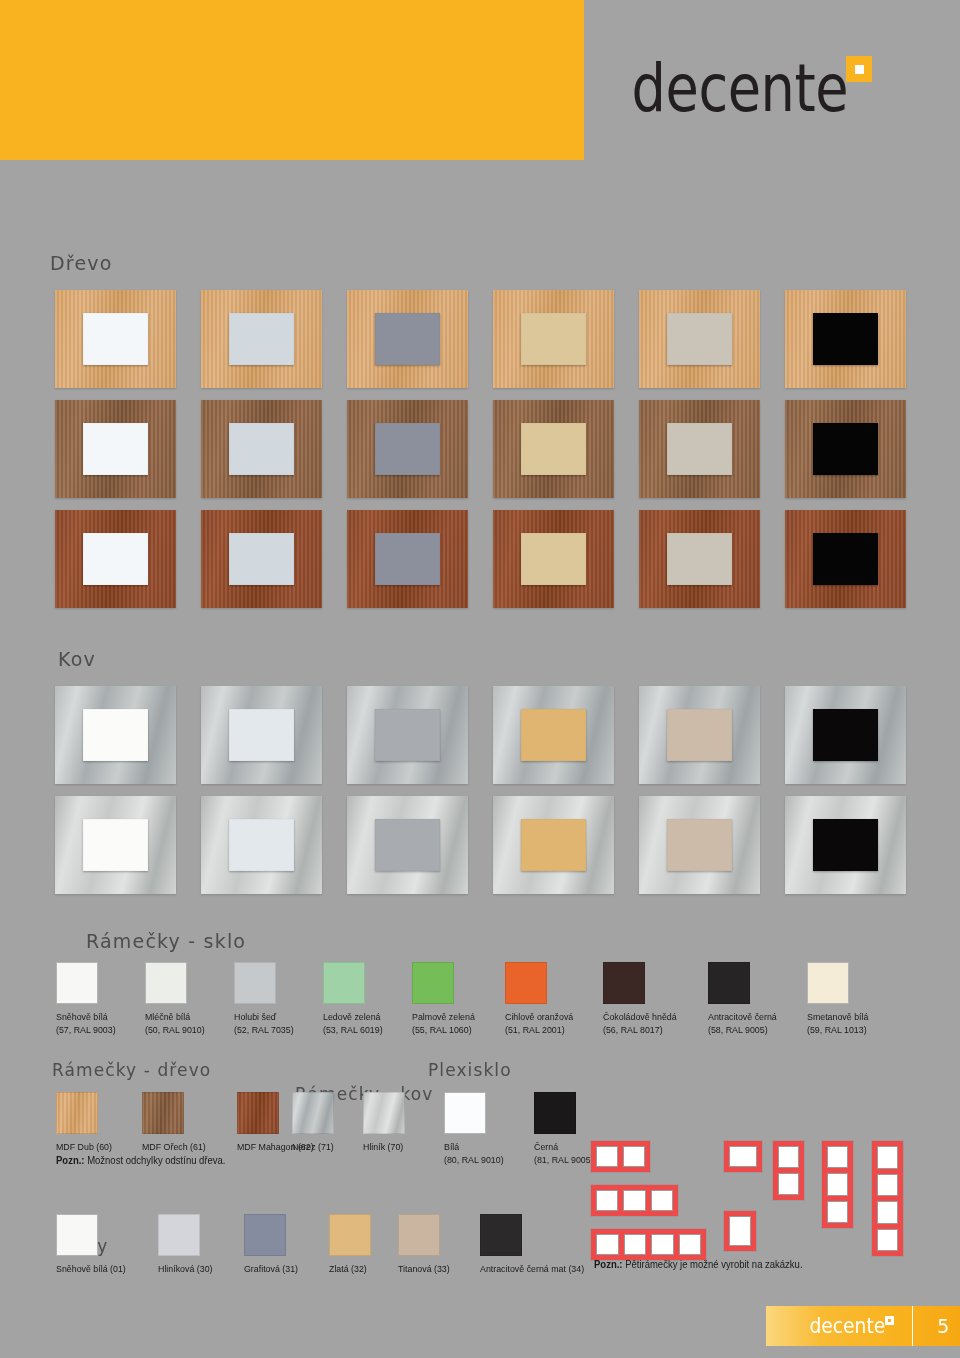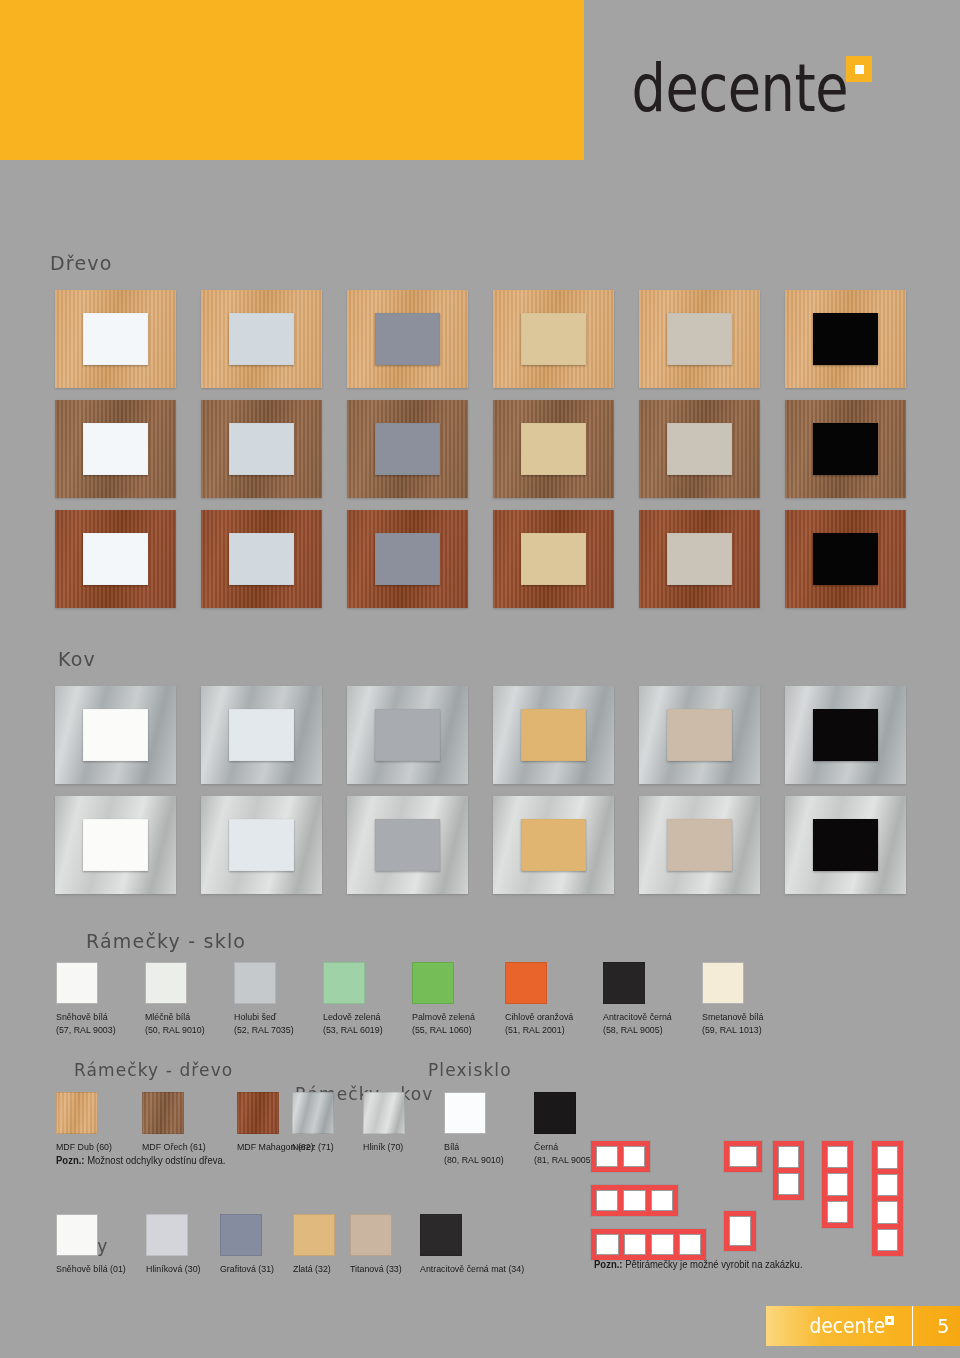--- a/index.html
+++ b/index.html
@@ -276,30 +276,34 @@
       </div>
       <div class="sw">
         <div class="chip" style="width: 42px; height: 42px; background: rgb(116, 189, 87);"></div>
         <div class="cap">Palmově zelená<br>(55, RAL 1060)</div>
       </div>
       <div class="sw">
         <div class="chip" style="width: 42px; height: 42px; background: rgb(232, 100, 42);"></div>
         <div class="cap">Cihlově oranžová<br>(51, RAL 2001)</div>
       </div>
       <div class="sw">
+        <div class="chip" style="width: 42px; height: 42px; background: rgb(59, 40, 36);"></div>
+        <div class="cap">Čokoládově hnědá<br>(56, RAL 8017)</div>
+      </div>
+      <div class="sw">
         <div class="chip" style="width: 42px; height: 42px; background: rgb(38, 36, 37);"></div>
         <div class="cap">Antracitově černá<br>(58, RAL 9005)</div>
       </div>
       <div class="sw">
         <div class="chip bordered" style="width: 42px; height: 42px; background: rgb(244, 236, 215);"></div>
         <div class="cap">Smetanově bílá<br>(59, RAL 1013)</div>
       </div>
     </div>
 
-  <div class="sec-title sm" style="left:74px; top:1060px;">Rámečky  - dřevo</div>
+  <div class="sec-title sm" style="left:52px; top:1060px;">Rámečky  - dřevo</div>
 
   <div class="swrow" id="woodframe-row" style="left:56px; top:1092px; gap:26px;">
       <div class="sw">
         <div class="chip wood-oak" style="width: 42px; height: 42px;"></div>
         <div class="cap">MDF Dub (60)</div>
       </div>
       <div class="sw">
         <div class="chip wood-walnut" style="width: 42px; height: 42px;"></div>
         <div class="cap">MDF Ořech (61)</div>
       </div>
@@ -334,21 +338,21 @@
         <div class="cap">Bílá<br>(80, RAL 9010)</div>
       </div>
       <div class="sw">
         <div class="chip" style="width: 42px; height: 42px; background: rgb(27, 24, 25);"></div>
         <div class="cap">Černá<br>(81, RAL 9005)</div>
       </div>
     </div>
 
   <div class="sec-title sm" style="left:58px; top:1236px;">Kryty</div>
 
-  <div class="swrow" id="covers-row" style="left:56px; top:1214px; gap:15px;justify-content:flex-end;">
+  <div class="swrow" id="covers-row" style="left:56px; top:1214px; gap:27px;justify-content:flex-end;">
       <div class="sw">
         <div class="chip bordered" style="width: 42px; height: 42px; background: rgb(248, 248, 246);"></div>
         <div class="cap">Sněhově bílá (01)</div>
       </div>
       <div class="sw">
         <div class="chip" style="width: 42px; height: 42px; background: rgb(211, 213, 218);"></div>
         <div class="cap">Hliníková (30)</div>
       </div>
       <div class="sw">
         <div class="chip" style="width: 42px; height: 42px; background: rgb(134, 140, 160);"></div>

